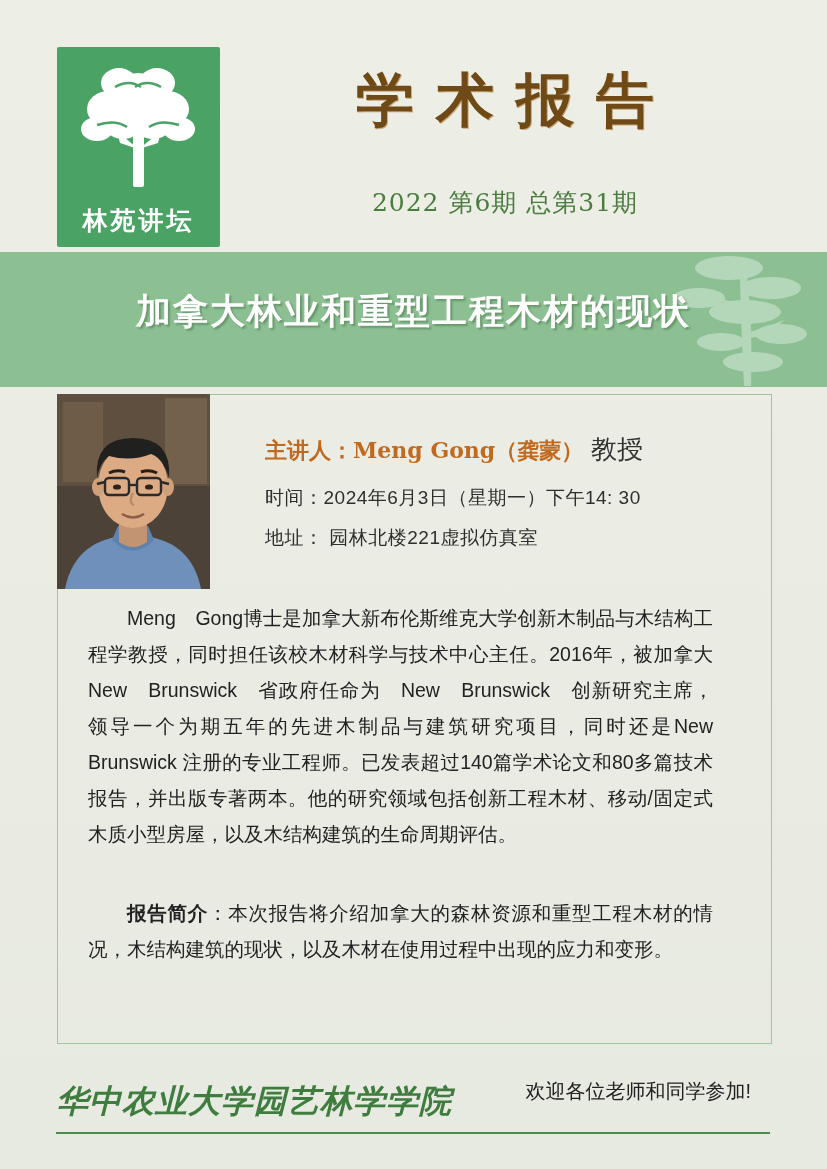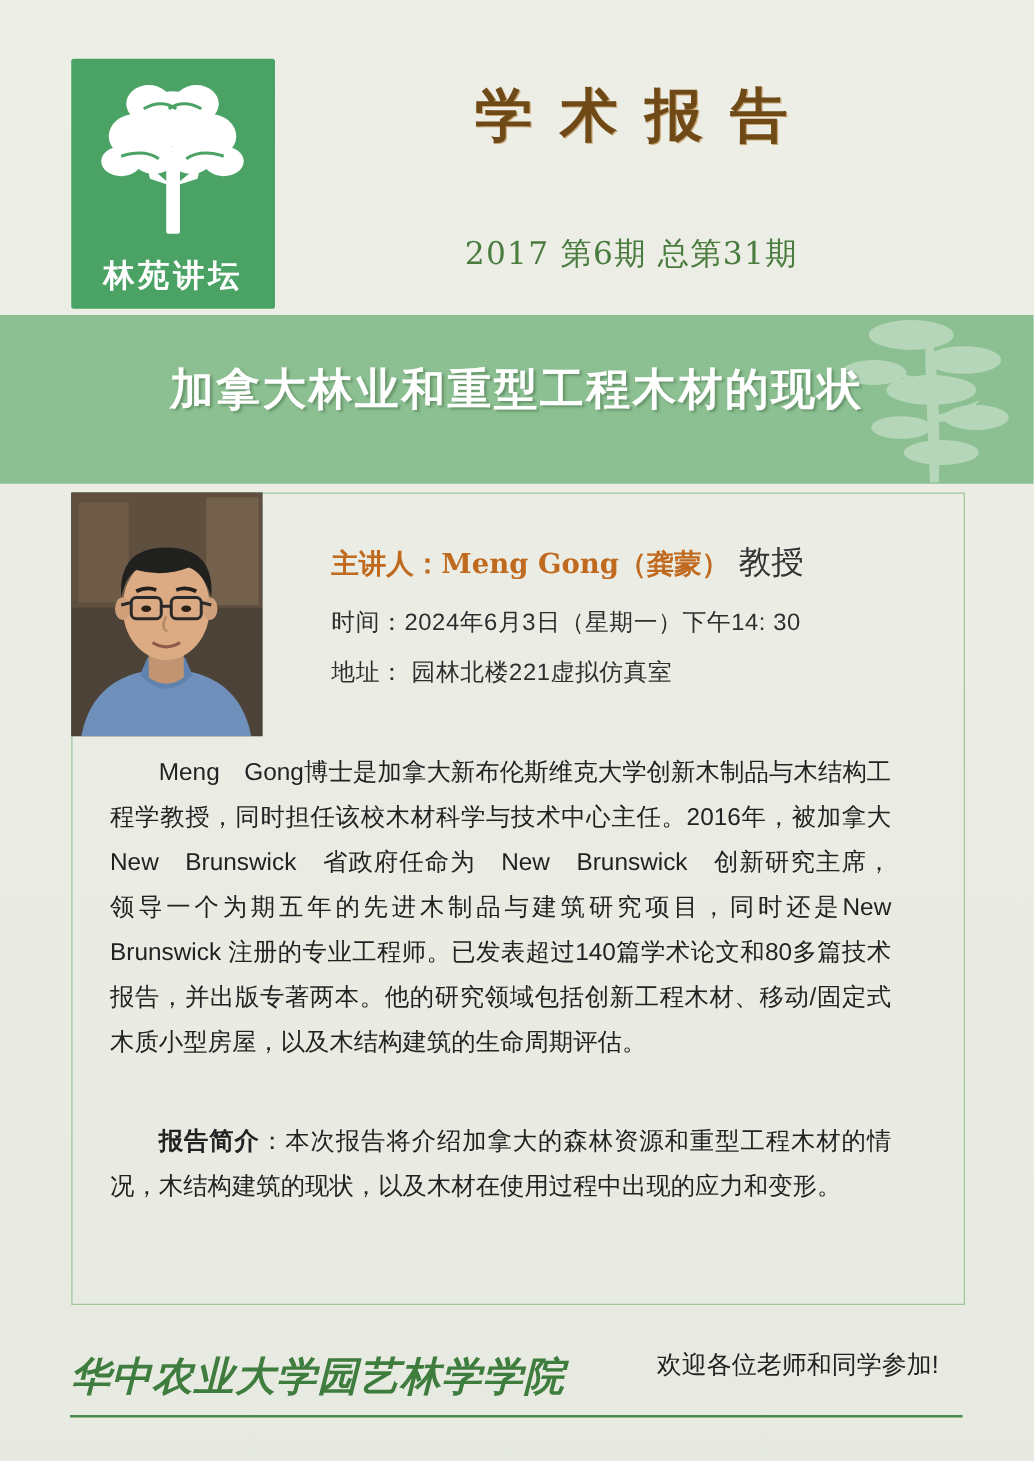--- a/index.html
+++ b/index.html
@@ -56,21 +56,21 @@
     letter-spacing: 3px;
     font-weight: bold;
   }
   .title-main {
     position: absolute;
     left: 255px;
     top: 62px;
     width: 500px;
     text-align: center;
     font-family: "DejaVu Serif", serif;
-    font-size: 46px;
+    font-size: 58px;
     font-weight: bold;
     color: #6f4a17;
     letter-spacing: 22px;
     text-indent: 22px;
     text-shadow: 1px 1px 0 #c9a97b;
   }
   .title-sub {
     position: absolute;
     left: 255px;
     top: 186px;
@@ -251,21 +251,21 @@
           <path d="M40 72 q18 -6 30 2"></path>
           <path d="M122 72 q-18 -6 -30 2"></path>
           <path d="M58 34 q14 -8 26 0"></path>
           <path d="M104 34 q-14 -8 -26 0"></path>
         </g>
       </svg>
       <div class="logo-caption">林苑讲坛</div>
     </div>
 
     <div class="title-main">学术报告</div>
-    <div class="title-sub">2017 第6期 总第31期</div>
+    <div class="title-sub">2022 第6期 总第31期</div>
   </div>
 
   <div class="banner">
     <svg class="banner-deco" viewBox="0 0 190 148">
       <g fill="#ffffff" opacity="0.65">
         <ellipse cx="100" cy="22" rx="34" ry="12"></ellipse>
         <ellipse cx="142" cy="42" rx="30" ry="11"></ellipse>
         <ellipse cx="70" cy="52" rx="26" ry="10"></ellipse>
         <ellipse cx="116" cy="66" rx="36" ry="12"></ellipse>
         <ellipse cx="152" cy="88" rx="26" ry="10"></ellipse>

